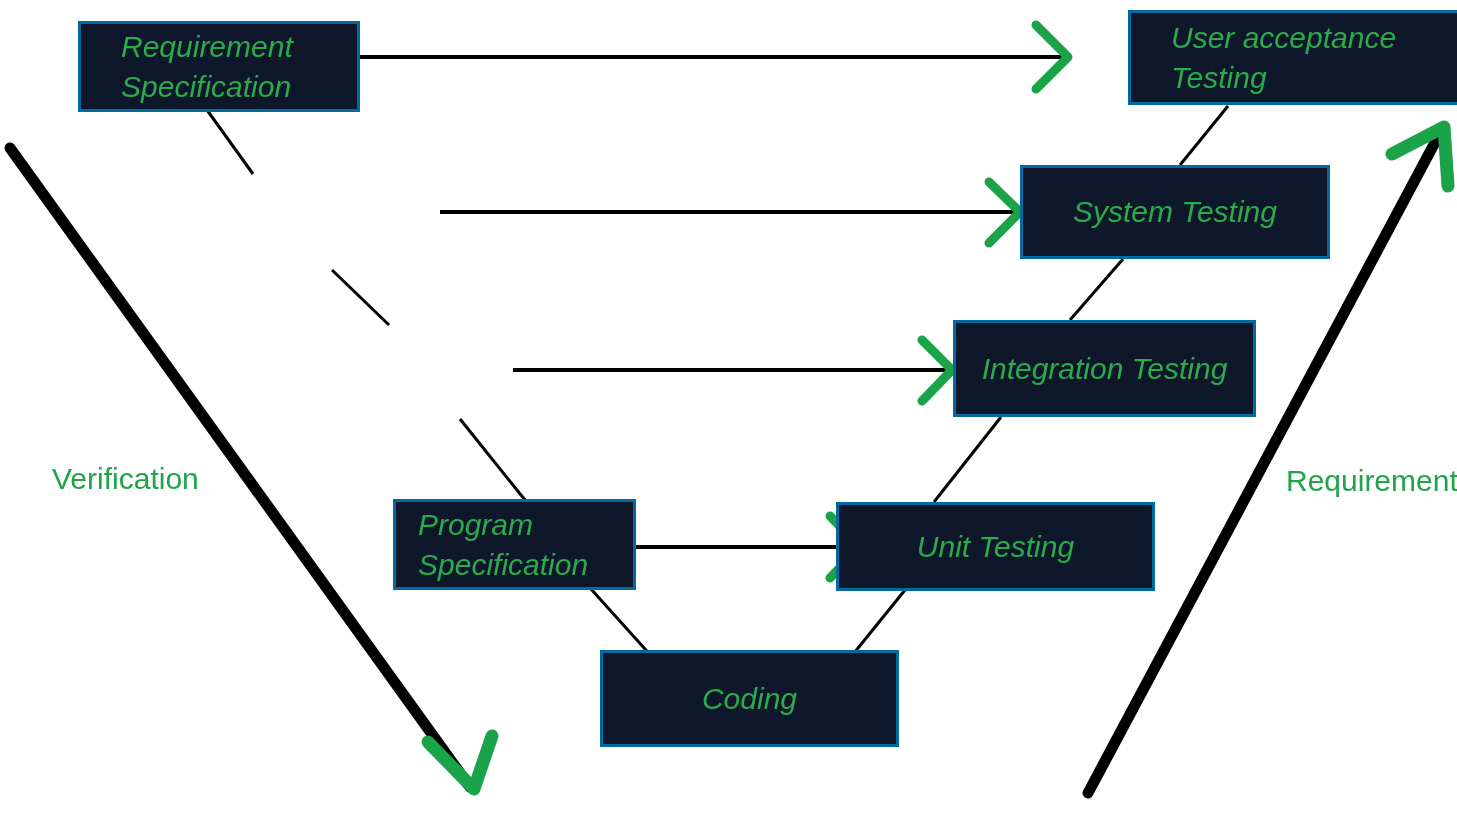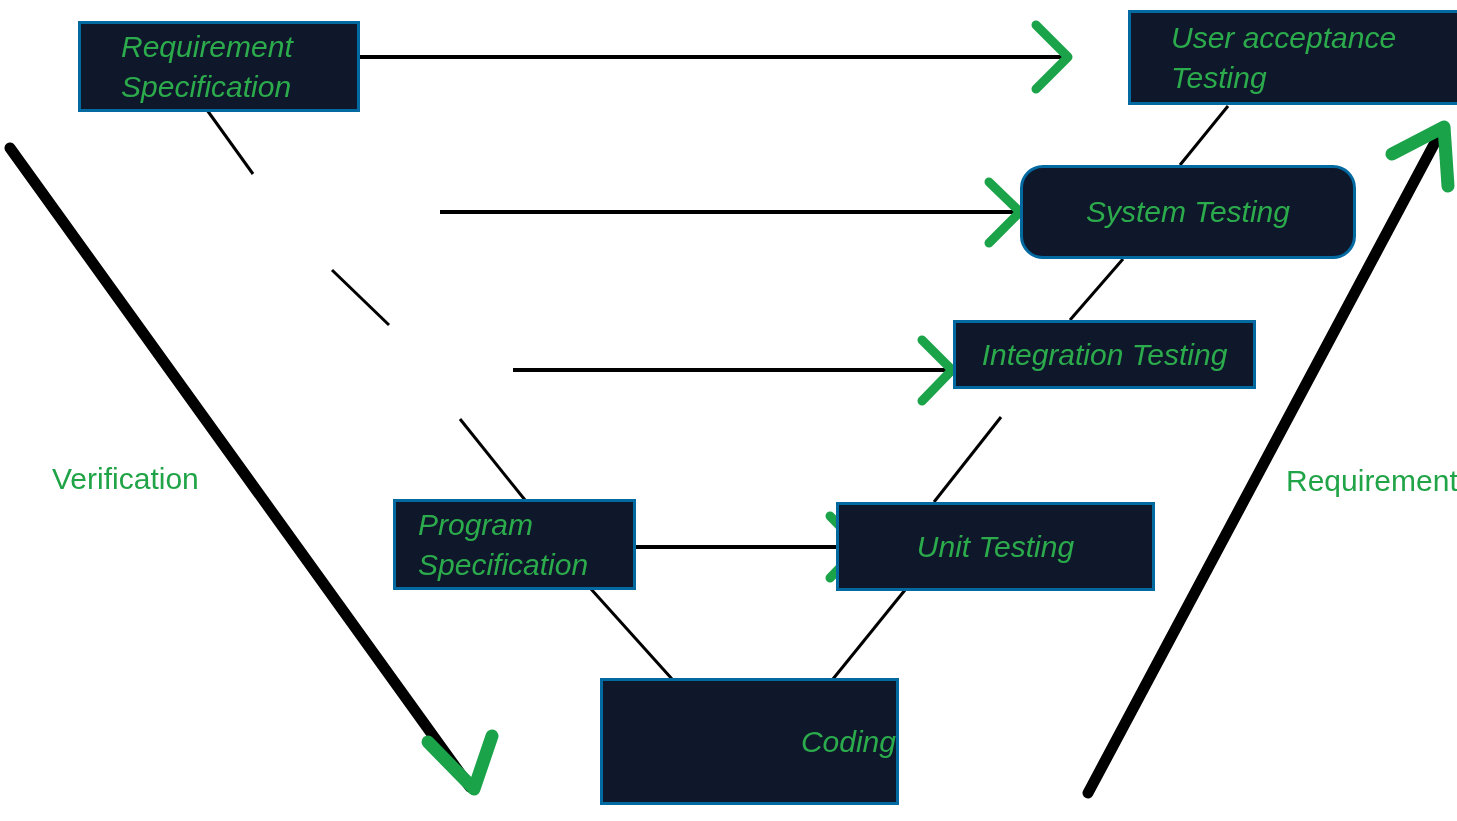--- a/index.html
+++ b/index.html
@@ -111,34 +111,34 @@
 Specification</span>
   </div>
 
 
 
   <div class="node-box left-align" style="left:393px; top:499px; width:243px; height:91px; padding-left:22px;">
     <span class="node-label">Program
 Specification</span>
   </div>
 
-  <div class="node-box" style="left:600px; top:678px; width:299px; height:127px;justify-content:flex-end;">
+  <div class="node-box" style="left:600px; top:650px; width:299px; height:97px;">
     <span class="node-label">Coding</span>
   </div>
 
   <div class="node-box left-align" style="left:1128px; top:10px; width:366px; height:95px;">
     <span class="node-label">User acceptance
 Testing</span>
   </div>
 
-  <div class="node-box" style="left:1020px; top:165px; width:336px; height:94px;border-radius:23px;">
+  <div class="node-box" style="left:1020px; top:165px; width:310px; height:94px;">
     <span class="node-label">System Testing</span>
   </div>
 
-  <div class="node-box" style="left:953px; top:320px; width:303px; height:69px;text-align:center;">
+  <div class="node-box" style="left:953px; top:320px; width:303px; height:97px;text-align:center;">
     <span class="node-label">Integration Testing</span>
   </div>
 
   <div class="node-box" style="left:836px; top:502px; width:319px; height:89px;">
     <span class="node-label">Unit Testing</span>
   </div>
 
   <div class="side-label" style="left:52px; top:462px;">Verification</div>
 
   <div class="side-label" style="left:1286px; top:464px;">Requirement</div>

